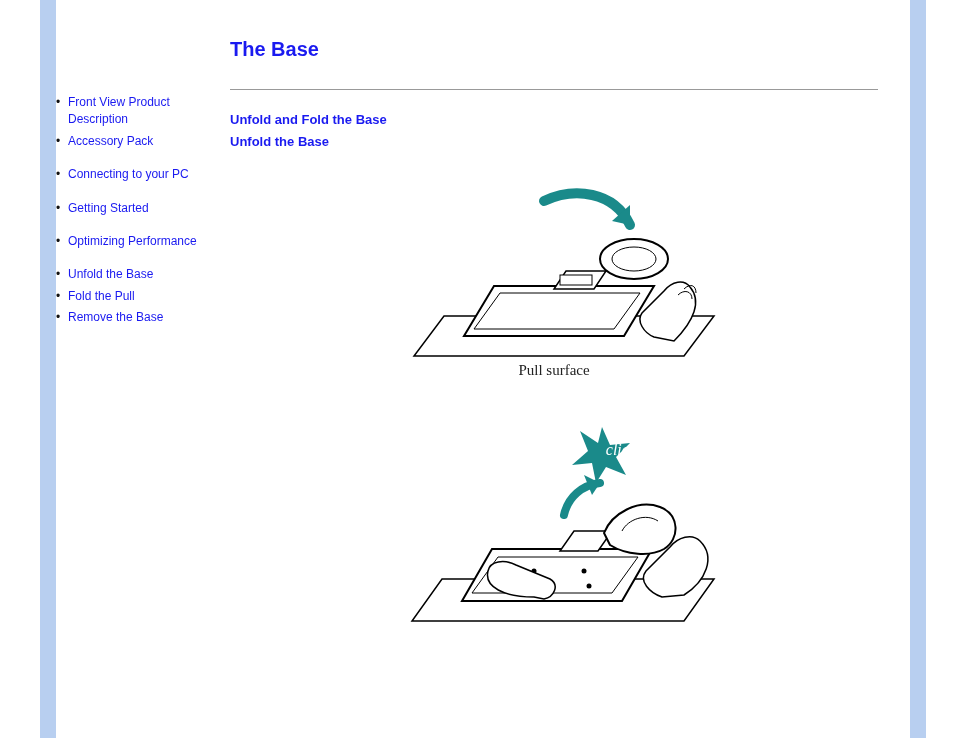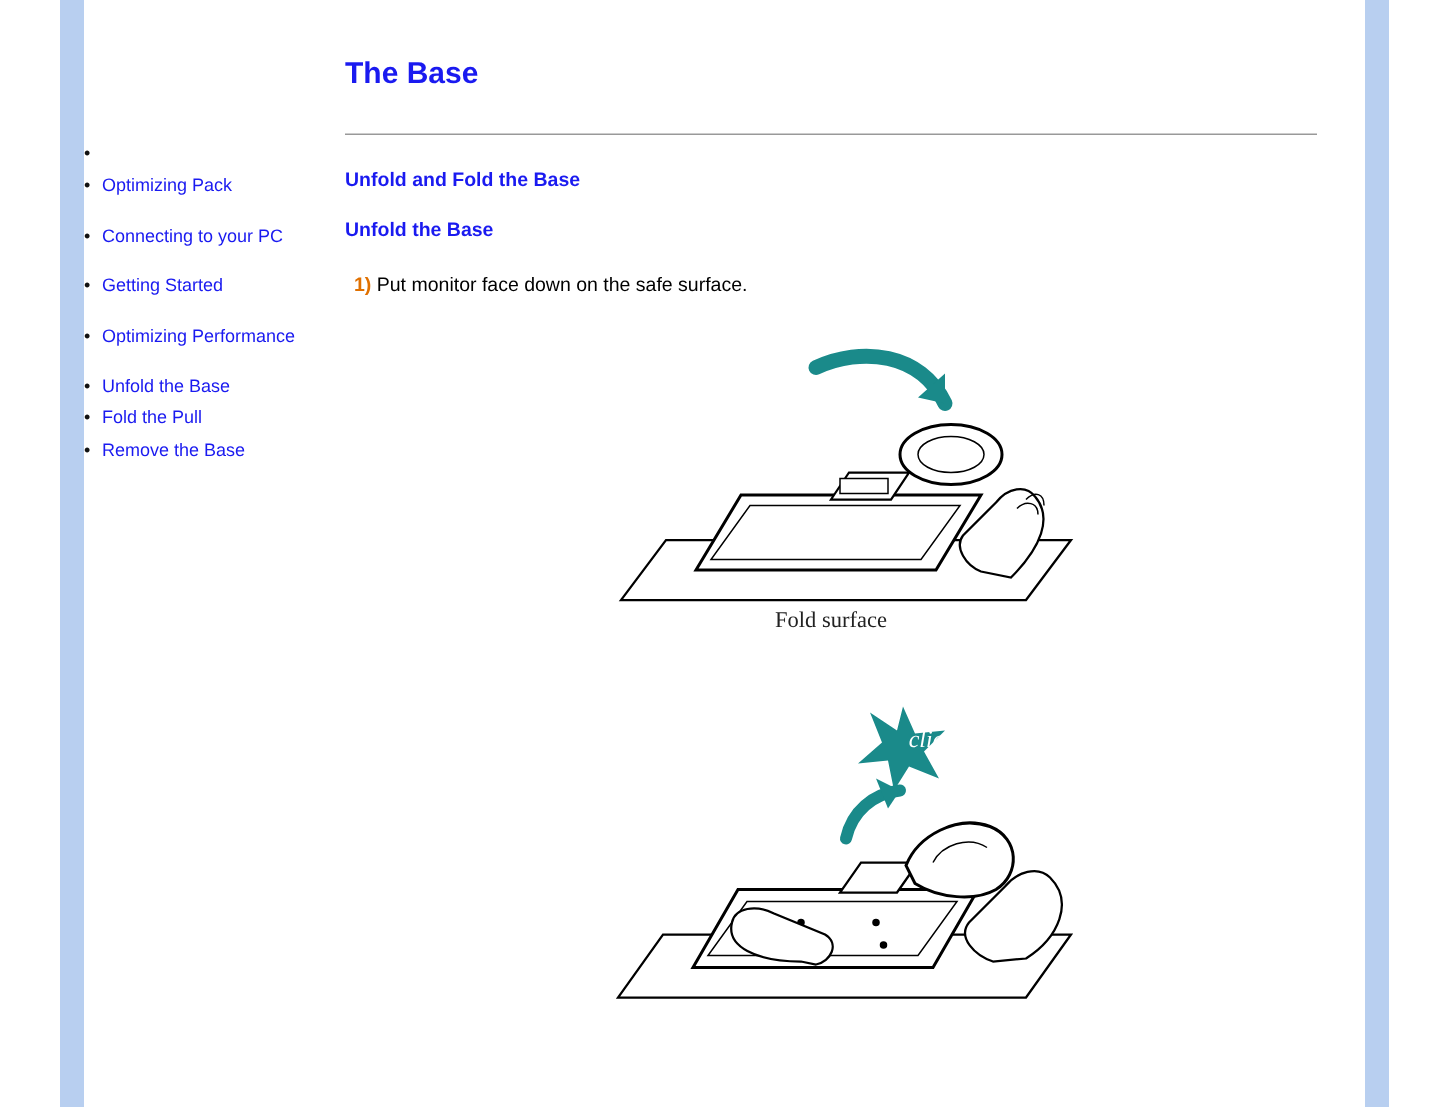--- a/index.html
+++ b/index.html
@@ -61,21 +61,21 @@
   }
   .hr {
     border: none;
     border-top: 1px solid #999;
     margin: 0 0 22px 0;
   }
   .subheading {
     color: #1a1af0;
     font-weight: bold;
     font-size: 13px;
-    margin-bottom: 18px;
+    margin-bottom: 7px;
   }
   .subheading2 {
     color: #1a1af0;
     font-weight: bold;
     font-size: 13px;
     margin-bottom: 22px;
   }
   .step {
     margin-bottom: 18px;
     padding-left: 6px;
@@ -117,24 +117,25 @@
 
 <div class="page">
   <div class="gap-left"></div>
   <div class="blue-bar"></div>
 
   <div class="sidebar">
 
     <div class="nav-group">
       <div class="nav-item">
         <span class="bullet">•</span>
-      </div>
-      <div class="nav-item">
-        <span class="bullet">•</span>
-        <span class="nav-link">Optimizing Pack</span>
+        <span class="nav-link">Front View Product Description</span>
+      </div>
+      <div class="nav-item">
+        <span class="bullet">•</span>
+        <span class="nav-link">Accessory Pack</span>
       </div>
     </div>
 
     <div class="nav-group">
       <div class="nav-item">
         <span class="bullet">•</span>
         <span class="nav-link">Connecting to your PC</span>
       </div>
     </div>
 
@@ -168,23 +169,20 @@
     </div>
 
   </div>
 
   <div class="content">
     <div class="title">The Base</div>
     <hr class="hr">
     <div class="subheading">Unfold and Fold the Base</div>
     <div class="subheading2">Unfold the Base</div>
 
-    <div class="step">
-      <span class="step-num">1)</span><span> Put monitor face down on the safe surface.</span>
-    </div>
 
     <div class="figure">
       <svg viewBox="0 0 340 210" width="340" height="210">
 
         <polygon points="30,185 300,185 330,145 60,145" fill="#fff" stroke="#000" stroke-width="1.5"></polygon>
 
         <polygon points="80,165 240,165 270,115 110,115" fill="#fff" stroke="#000" stroke-width="2"></polygon>
         <polygon points="90,158 230,158 256,122 116,122" fill="#fff" stroke="#000" stroke-width="1"></polygon>
 
         <polygon points="170,118 210,118 222,100 182,100" fill="#fff" stroke="#000" stroke-width="1.5"></polygon>
@@ -193,21 +191,21 @@
         <ellipse cx="250" cy="88" rx="34" ry="20" fill="#fff" stroke="#000" stroke-width="2"></ellipse>
         <ellipse cx="250" cy="88" rx="22" ry="12" fill="#fff" stroke="#000" stroke-width="1"></ellipse>
 
         <path d="M290,170 C310,150 318,130 306,116 C300,108 288,110 280,120 L258,142 C252,150 260,162 270,166 Z" fill="#fff" stroke="#000" stroke-width="1.5"></path>
         <path d="M300,118 C306,112 312,114 312,122" fill="none" stroke="#000" stroke-width="1"></path>
         <path d="M294,124 C300,118 308,120 308,128" fill="none" stroke="#000" stroke-width="1"></path>
 
         <path d="M160,30 C190,16 230,20 246,54" fill="none" stroke="#1a8a8a" stroke-width="10" stroke-linecap="round"></path>
         <polygon points="246,54 228,50 246,34" fill="#1a8a8a"></polygon>
       </svg>
-      <div class="fig-caption">Fold surface</div>
+      <div class="fig-caption">Pull surface</div>
     </div>
 
 
     <div class="figure" style="margin-bottom:0;">
       <svg viewBox="0 0 340 210" width="340" height="210">
 
         <g transform="translate(218,34)">
           <polygon points="0,-28 8,-10 28,-12 14,2 24,20 4,12 -6,28 -10,8 -30,10 -14,-4 -22,-24 -4,-12" fill="#1a8a8a"></polygon>
         </g>
 

